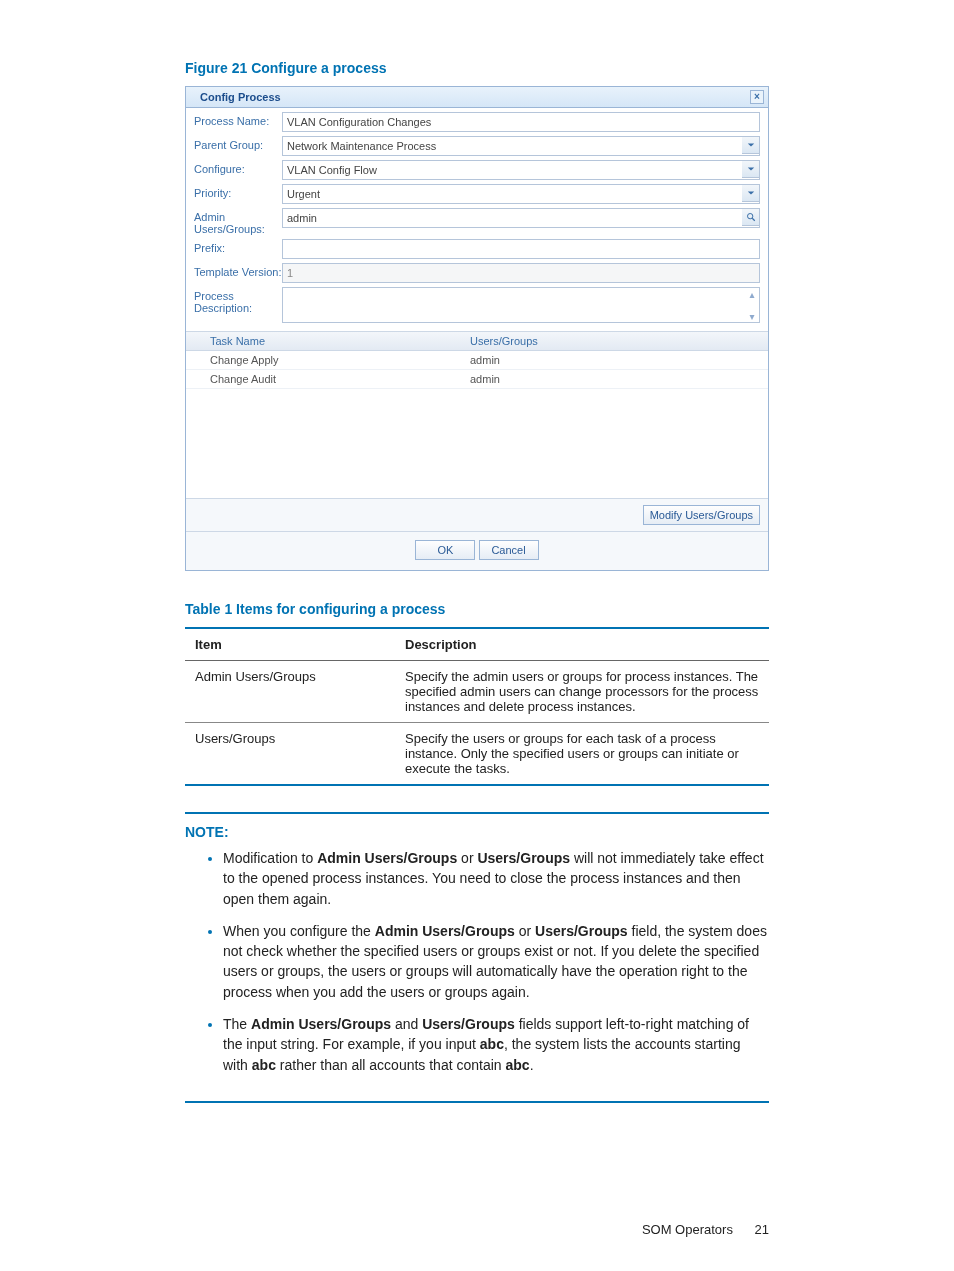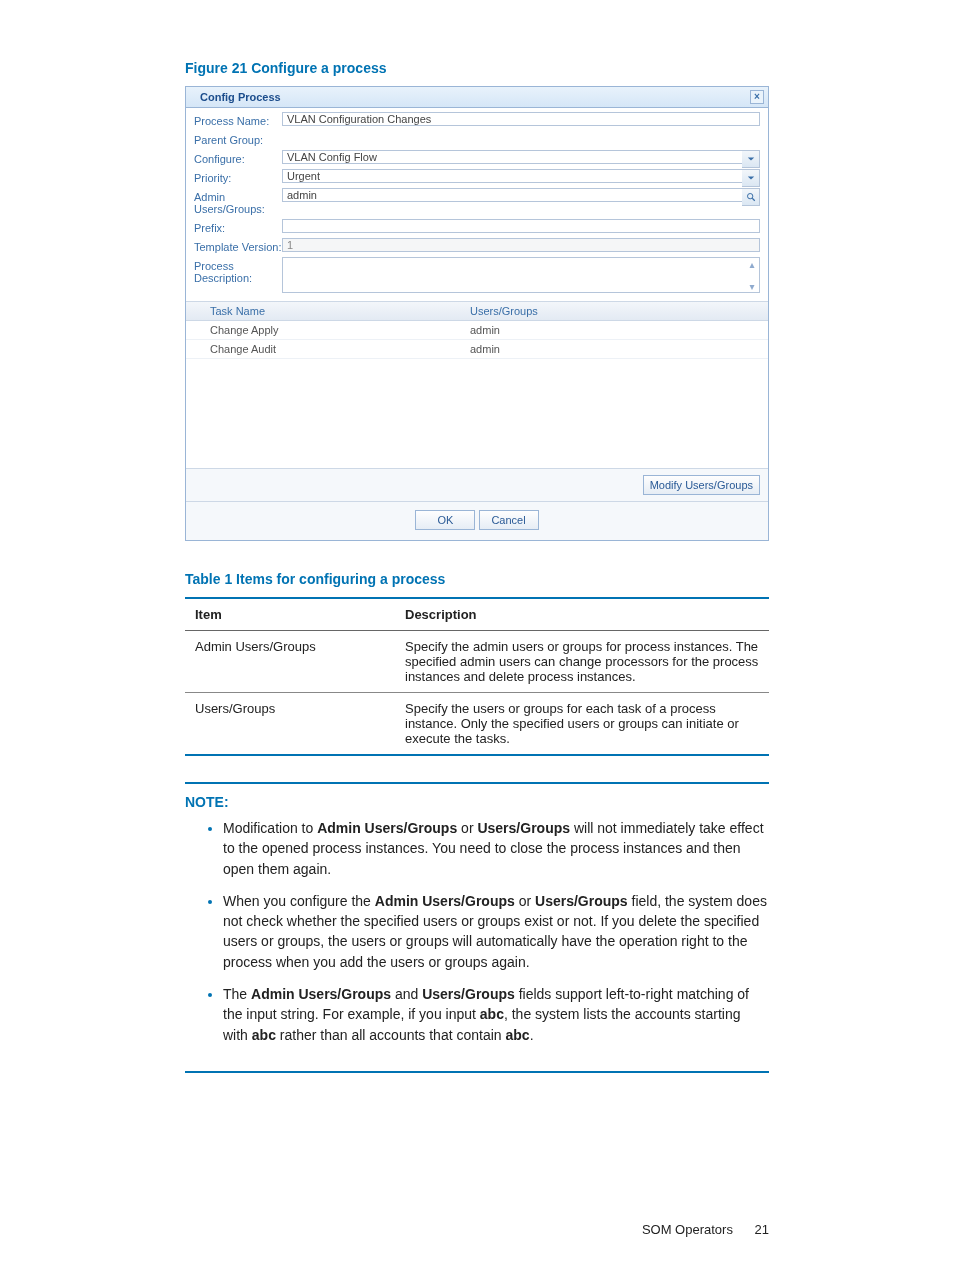--- a/index.html
+++ b/index.html
@@ -63,21 +63,21 @@
     color: #3a6fa8;
     font-size: 11px;
     padding-top: 3px;
   }
   .form-input {
     flex: 1;
     position: relative;
   }
   .txt {
     width: 100%;
-    height: 14px;
+    height: 20px;
     border: 1px solid #b5c5da;
     font-size: 11px;
     padding: 1px 4px;
     color: #444;
     background: #fff;
   }
   .txt.readonly { background: #f5f6f7; color:#888; }
   .combo-btn {
     position: absolute;
     right: 0; top: 0;
@@ -226,20 +226,28 @@
     <div class="form-rows">
       <div class="form-row">
         <div class="form-label">Process Name:</div>
         <div class="form-input">
           <input class="txt" value="VLAN Configuration Changes" style="">
         </div>
       </div>
 
       <div class="form-row">
         <div class="form-label">Parent Group:</div>
+        <div class="form-input combo-wrap">
+          <input class="txt" value="Network Maintenance Process" style="">
+          <div class="combo-btn">
+            <svg viewBox="0 0 10 10">
+                <path d="M1 3 L5 7 L9 3 Z" fill="#3a6fa8"></path>
+              </svg>
+          </div>
+        </div>
       </div>
 
       <div class="form-row">
         <div class="form-label">Configure:</div>
         <div class="form-input combo-wrap">
           <input class="txt" value="VLAN Config Flow" style="">
           <div class="combo-btn">
             <svg viewBox="0 0 10 10">
                 <path d="M1 3 L5 7 L9 3 Z" fill="#3a6fa8"></path>
               </svg>

